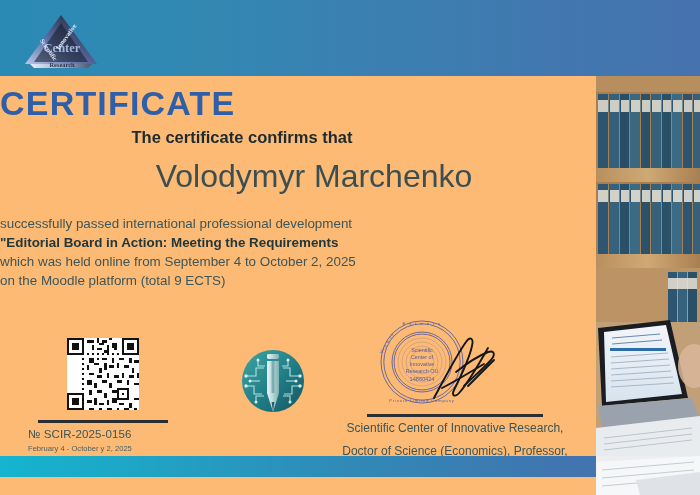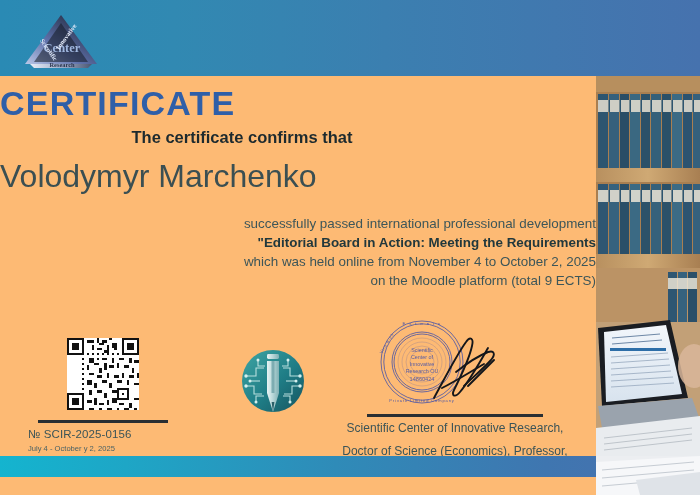--- a/index.html
+++ b/index.html
@@ -76,30 +76,31 @@
   .subtitle {
     position: absolute;
     top: 52px; left: 0; width: 484px;
     text-align: center;
     font-size: 16.5px;
     font-weight: bold;
     color: #1d2a2e;
   }
   .recipient {
     position: absolute;
-    top: 82px; left: 0; width: 596px;
+    top: 82px; left: 16px; width: 596px;
+    text-align: center;
     font-size: 32px;
     font-weight: normal;
     color: #3b4f52;
   }
 
   .body-block {
     position: absolute;
     top: 138px; left: 0; width: 596px;
-    text-align: right;
+    text-align: left;
     color: #3b5457;
   }
   .line-normal {
     font-size: 13.4px;
     line-height: 19px;
     color: #3d5659;
   }
   .line-bold {
     font-size: 13.4px;
     line-height: 19px;
@@ -304,21 +305,21 @@
 
   <div class="content">
 
     <div class="title">CERTIFICATE</div>
     <div class="subtitle">The certificate confirms that</div>
     <div class="recipient">Volodymyr Marchenko</div>
 
     <div class="body-block">
       <div class="line-normal">successfully passed international professional development</div>
       <div class="line-bold">"Editorial Board in Action: Meeting the Requirements</div>
-      <div class="line-normal">which was held online from November 4 to October 2, 2025</div>
+      <div class="line-normal">which was held online from September 4 to October 2, 2025</div>
       <div class="line-normal">on the Moodle platform (total 9 ECTS)</div>
     </div>
 
     <div class="qr-block">
       <svg class="qr" viewBox="0 0 29 29" shape-rendering="crispEdges">
         <rect width="29" height="29" fill="#ffffff"></rect>
         <g fill="#111111">
 
           <rect x="0" y="0" width="7" height="1"></rect>
             <rect x="0" y="6" width="7" height="1"></rect>
@@ -415,21 +416,21 @@
           <rect x="23" y="28" width="2" height="1"></rect>
             <rect x="27" y="28" width="1" height="1"></rect>
           <rect x="8" y="1" width="1" height="1"></rect>
             <rect x="19" y="4" width="1" height="1"></rect>
           <rect x="12" y="4" width="2" height="1"></rect>
             <rect x="15" y="5" width="2" height="1"></rect>
         </g>
       </svg>
       <div class="qr-rule"></div>
       <div class="cert-no">№ SCIR-2025-0156</div>
-      <div class="cert-date">July 4 - October y 2, 2025</div>
+      <div class="cert-date">February 4 - October y 2, 2025</div>
       <div class="cert-date" style="margin-top:0">Pussi, Estonia</div>
     </div>
 
     <div class="emblem">
       <svg viewBox="0 0 70 70">
         <defs>
           <linearGradient id="emg" x1="0" y1="0" x2="1" y2="1">
             <stop offset="0%" stop-color="#3fa6a4"></stop>
             <stop offset="55%" stop-color="#1f7d86"></stop>
             <stop offset="100%" stop-color="#17545f"></stop>

